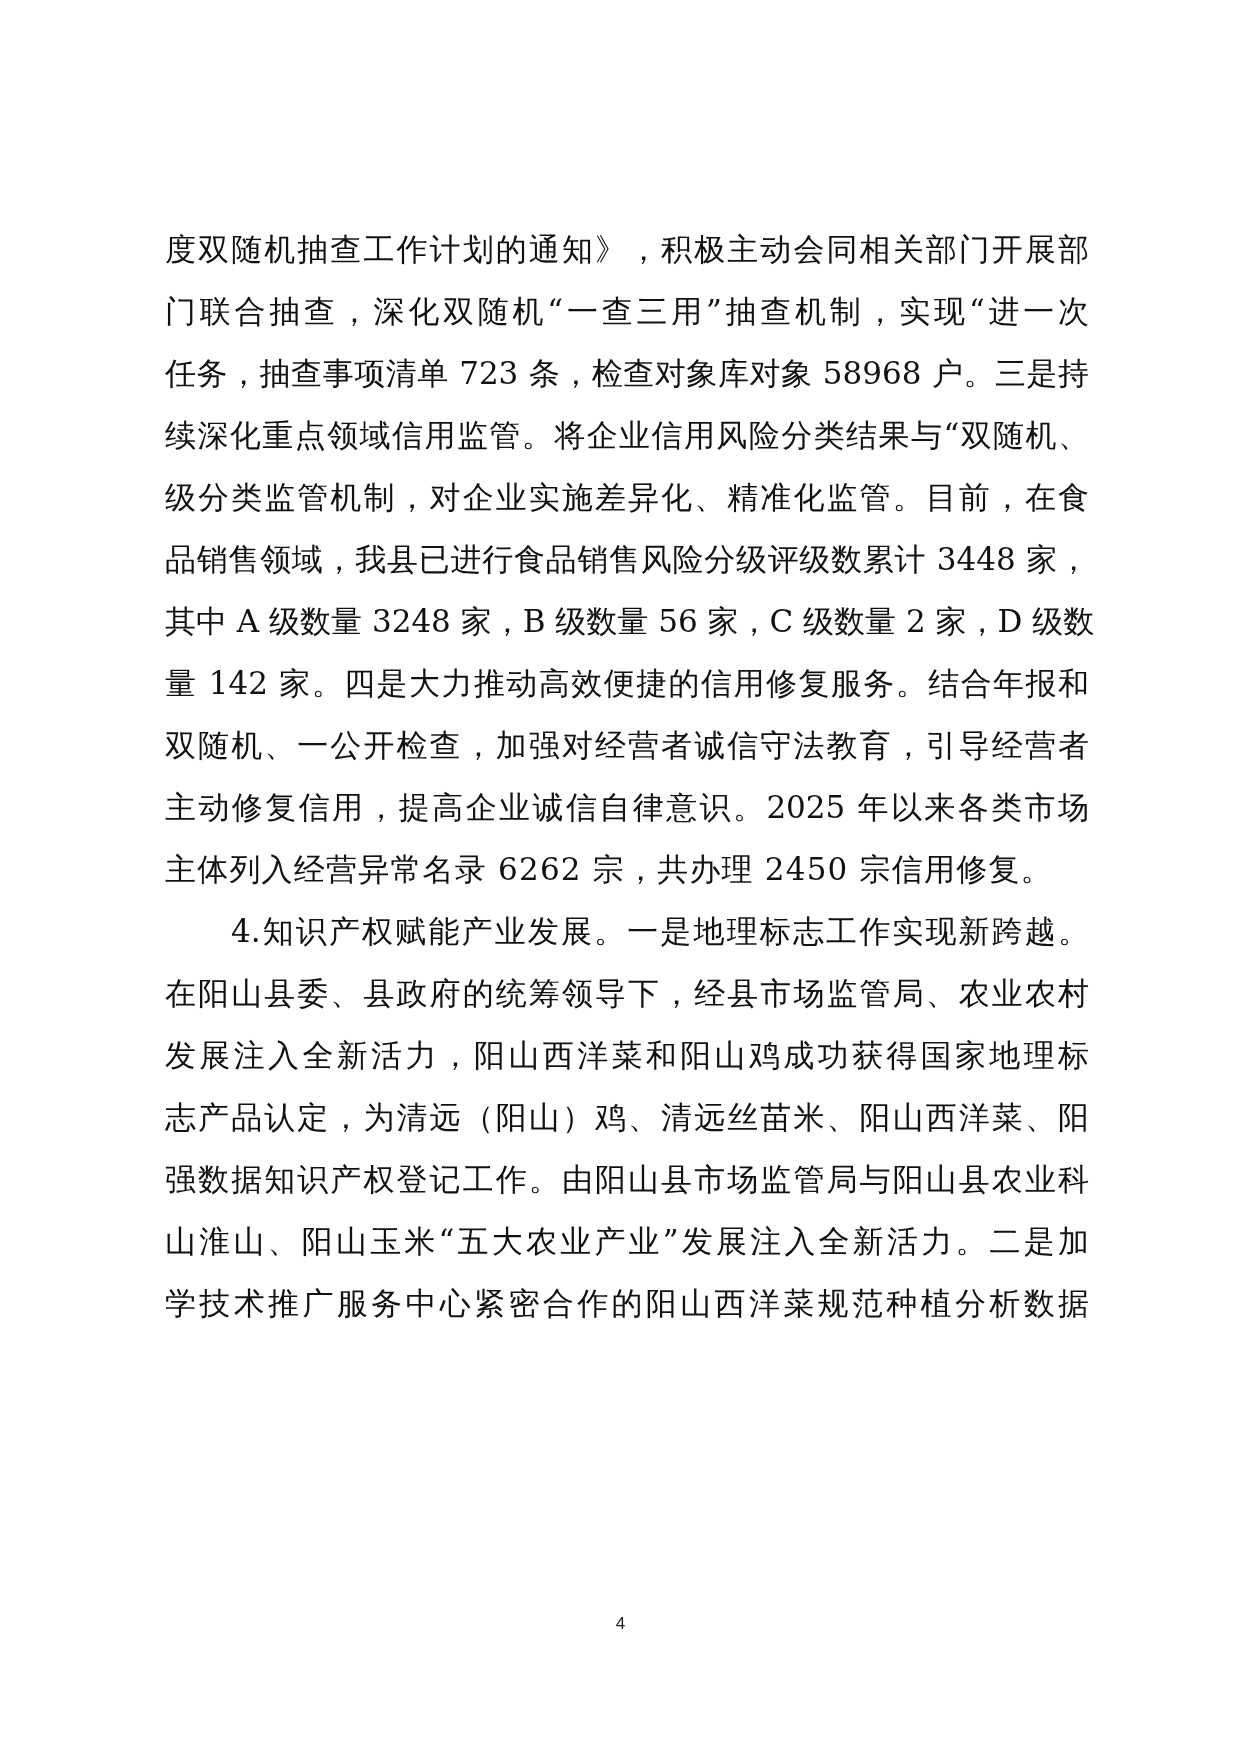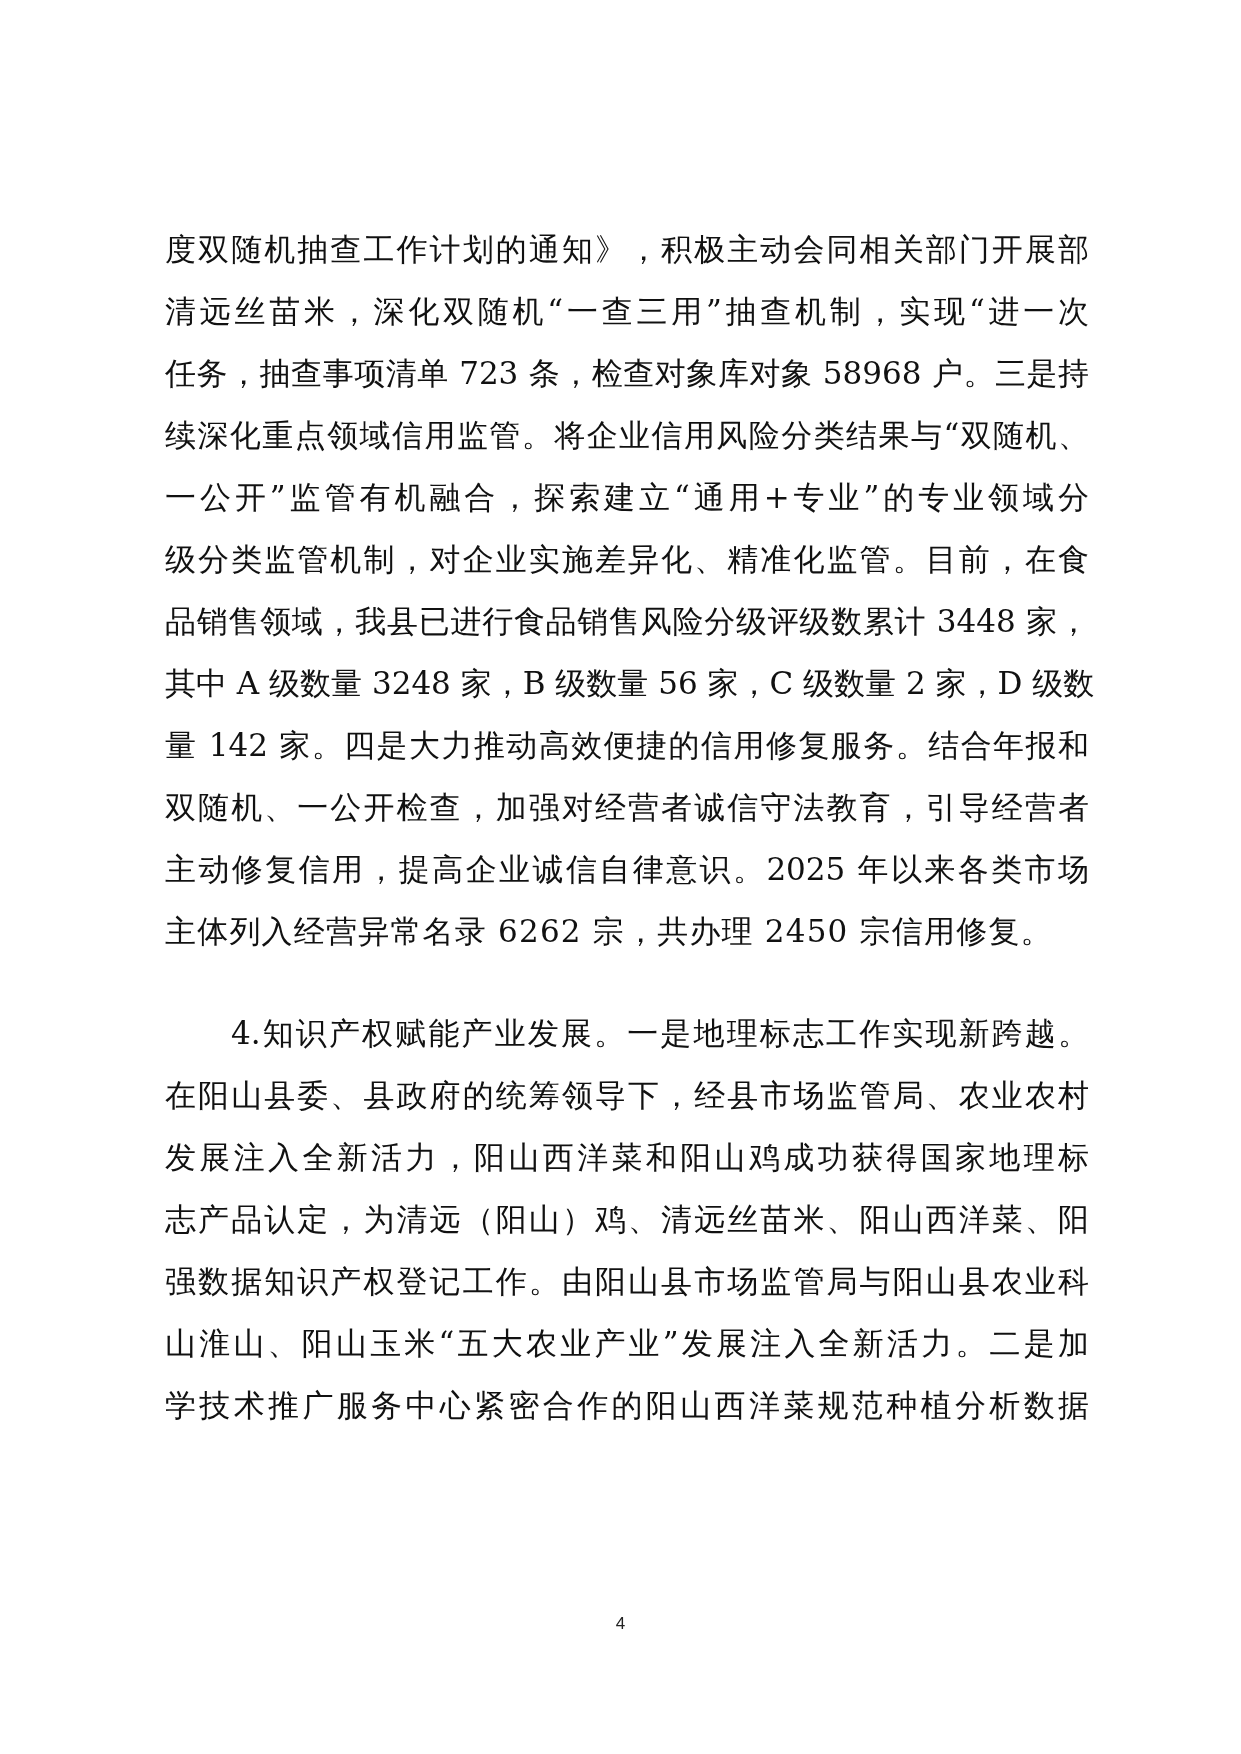--- a/index.html
+++ b/index.html
@@ -38,45 +38,43 @@
       text-align: justify;
       text-align-last: justify;
       letter-spacing: 0px;
     }
     .line.last {
       text-align-last: left;
       letter-spacing: 1.2px;
     }
     .line.indent {
       padding-left: 66px;
-      margin-top: 40px;
     }
     .page-number {
       position: absolute;
       left: 0;
       width: 1241px;
       top: 1614px;
       text-align: center;
       font-family: "Liberation Sans", "DejaVu Sans", sans-serif;
       font-size: 17px;
       color: #222222;
     }
   </style>
 </head>
 <body>
 
 <div class="page">
   <div class="body-text">
 
     <div>
       <span class="line">度双随机抽查工作计划的通知》，积极主动会同相关部门开展部</span>
-      <span class="line">清远丝苗米，深化双随机“一查三用”抽查机制，实现“进一次</span>
+      <span class="line">门联合抽查，深化双随机“一查三用”抽查机制，实现“进一次</span>
       <span class="line">任务，抽查事项清单 723 条，检查对象库对象 58968 户。三是持</span>
       <span class="line">续深化重点领域信用监管。将企业信用风险分类结果与“双随机、</span>
-      <span class="line">一公开”监管有机融合，探索建立“通用+专业”的专业领域分</span>
       <span class="line">级分类监管机制，对企业实施差异化、精准化监管。目前，在食</span>
       <span class="line">品销售领域，我县已进行食品销售风险分级评级数累计 3448 家，</span>
       <span class="line">其中 A 级数量 3248 家，B 级数量 56 家，C 级数量 2 家，D 级数</span>
       <span class="line">量 142 家。四是大力推动高效便捷的信用修复服务。结合年报和</span>
       <span class="line">双随机、一公开检查，加强对经营者诚信守法教育，引导经营者</span>
       <span class="line">主动修复信用，提高企业诚信自律意识。2025 年以来各类市场</span>
       <span class="line last">主体列入经营异常名录 6262 宗，共办理 2450 宗信用修复。</span>
     </div>
 
     <div>

